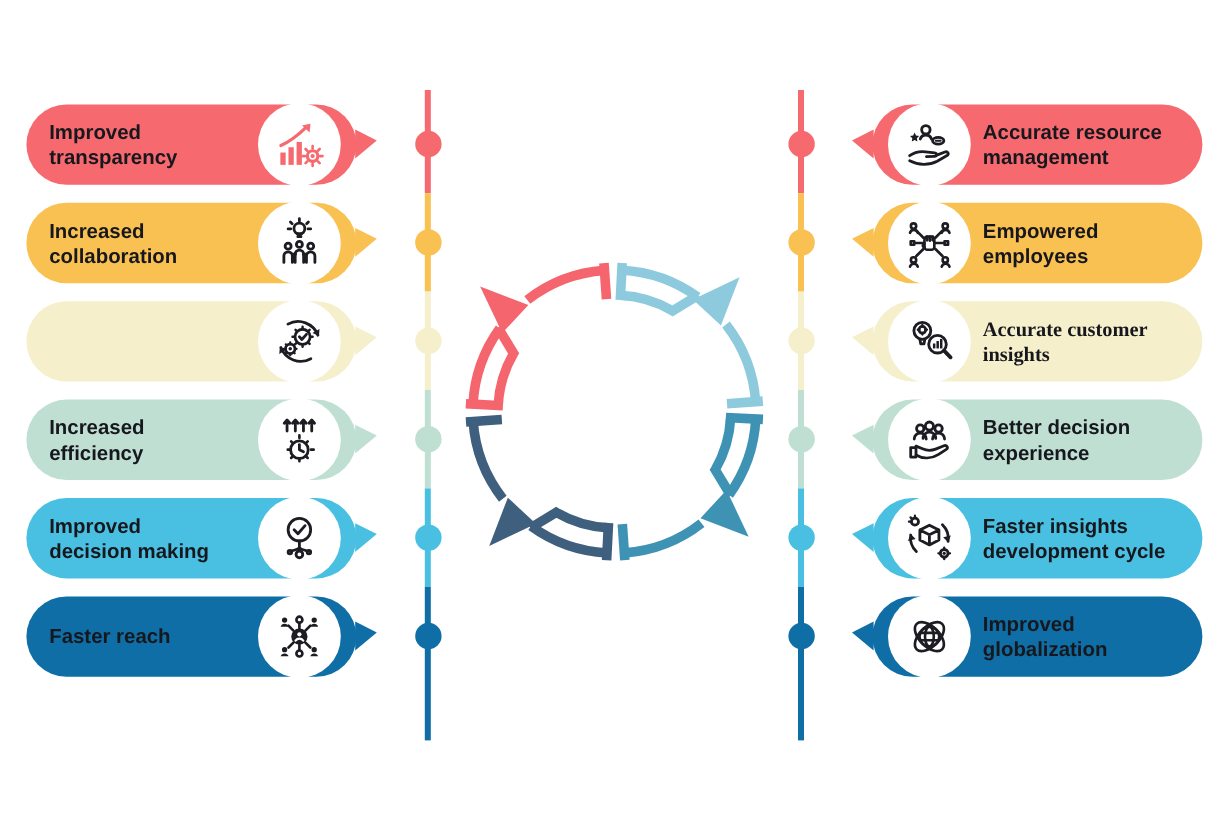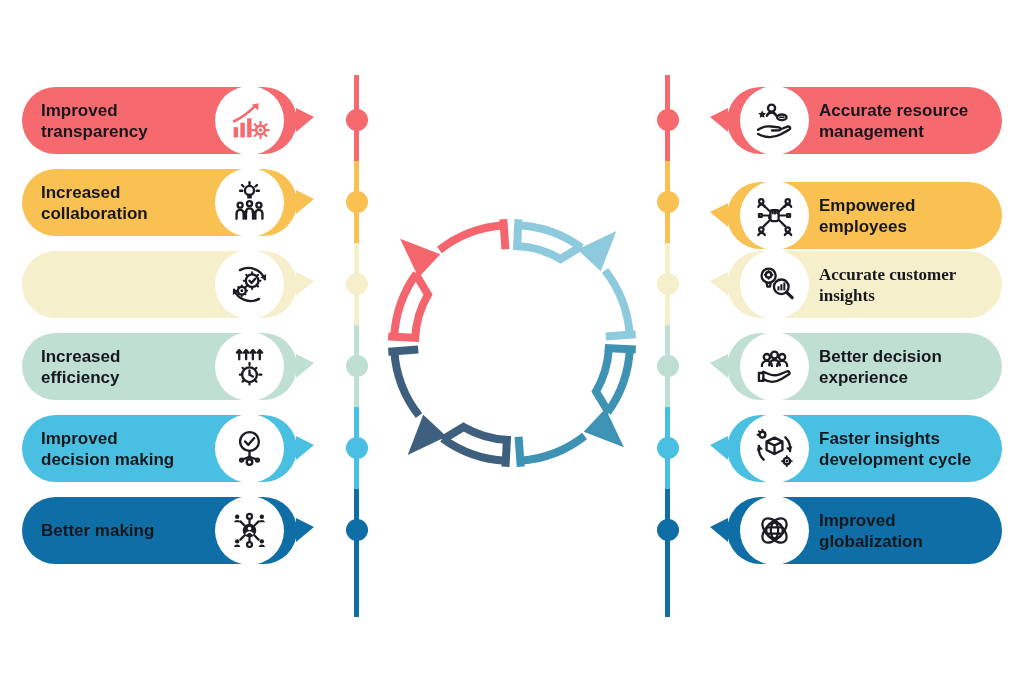--- a/index.html
+++ b/index.html
@@ -242,40 +242,40 @@
     <div class="label">Improved
 decision making</div>
     <div class="icon-circle" style="--ic: #1c1c22;">
         <svg>
           <use href="#ic-decision"></use>
         </svg>
       </div>
     <div class="tail"></div>
   </div>
   <div class="bubble left" style="top: 497px; --c: #0e6ea5;">
-    <div class="label">Better making</div>
+    <div class="label">Faster reach</div>
     <div class="icon-circle" style="--ic: #1c1c22;">
         <svg>
           <use href="#ic-reach"></use>
         </svg>
       </div>
     <div class="tail"></div>
   </div>
 
   <div class="bubble right" style="top: 87px; --c: #f6696e;">
     <div class="label">Accurate resource
 management</div>
     <div class="icon-circle" style="--ic: #1c1c22;">
         <svg>
           <use href="#ic-resource"></use>
         </svg>
       </div>
     <div class="tail"></div>
   </div>
-  <div class="bubble right" style="top: 182px; --c: #f8c152;">
+  <div class="bubble right" style="top: 169px; --c: #f8c152;">
     <div class="label">Empowered
 employees</div>
     <div class="icon-circle" style="--ic: #1c1c22;">
         <svg>
           <use href="#ic-empower"></use>
         </svg>
       </div>
     <div class="tail"></div>
   </div>
   <div class="bubble right" style="top: 251px; font-family: Liberation Serif, serif; --c: #f5efcb;">

